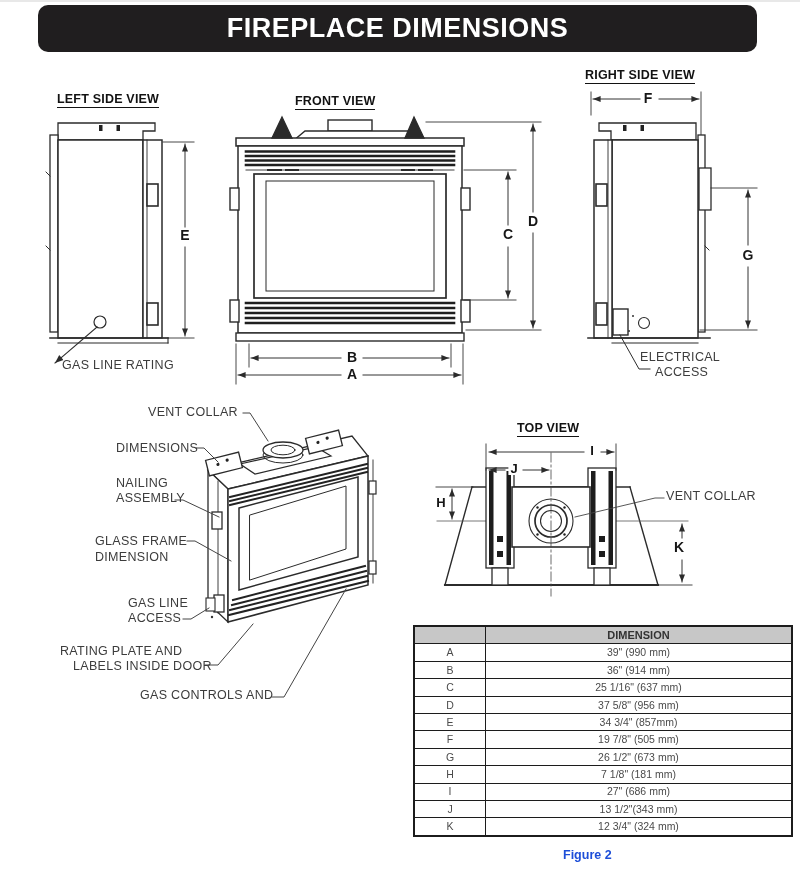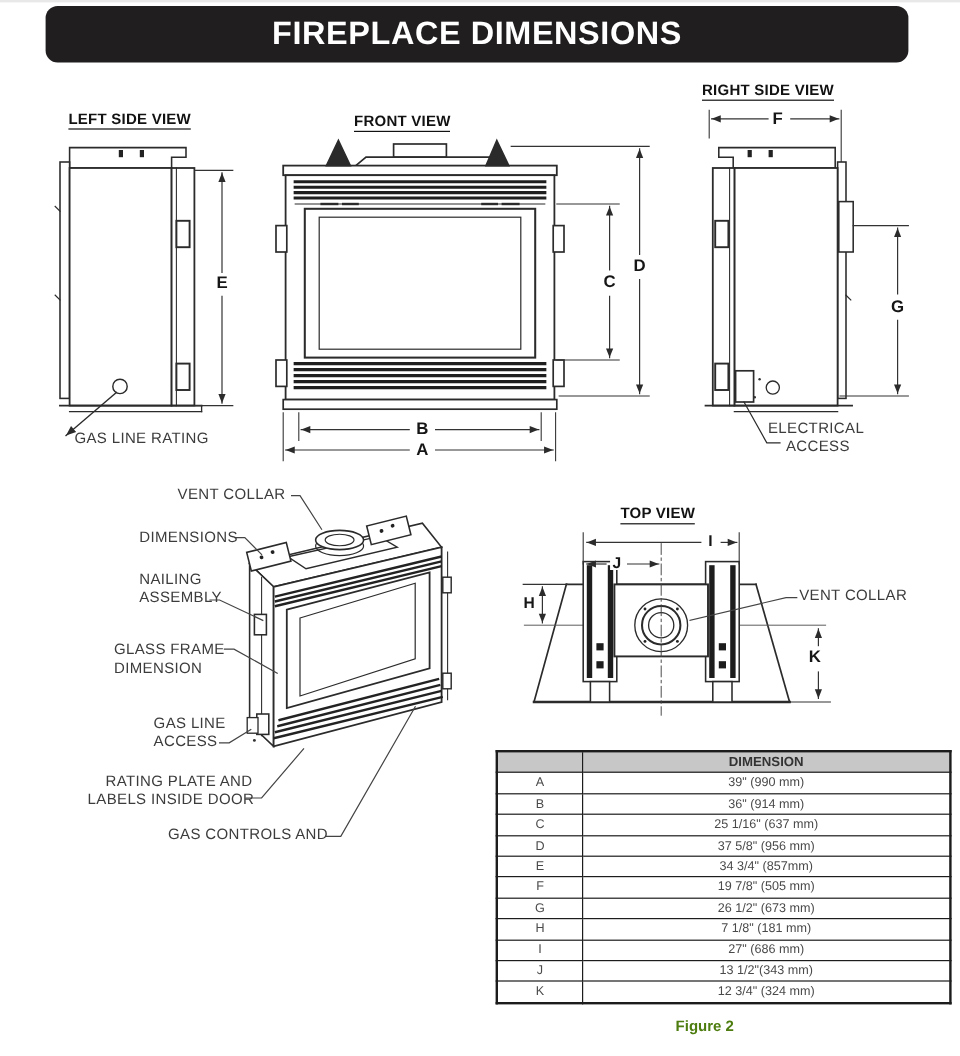--- a/index.html
+++ b/index.html
@@ -14,21 +14,21 @@
   .lbl{position:absolute;font-size:12.5px;color:#3c3c3c;white-space:nowrap;letter-spacing:.3px;line-height:1.15;}
   .dim{position:absolute;font-size:14px;font-weight:bold;color:#161616;background:#fff;
        padding:0 2px;transform:translate(-50%,0);white-space:nowrap;line-height:1;}
   svg.art{position:absolute;left:0;top:0;}
   .dimtable{position:absolute;left:413px;top:625px;width:380px;border-collapse:collapse;
             table-layout:fixed;border:2px solid #1c1c1c;}
   .dimtable th,.dimtable td{border:1.4px solid #1c1c1c;height:16.4px;padding:0;text-align:center;
             font-size:10.5px;color:#4a4a4a;line-height:1;}
   .dimtable th{background:#c7c7c7;font-size:11px;color:#333;font-weight:bold;}
   .kcol{width:70px;}
-  .figcap{position:absolute;left:563px;top:848px;font-weight:bold;font-size:12.5px;color:#4d7c0f;}
+  .figcap{position:absolute;left:563px;top:848px;font-weight:bold;font-size:12.5px;color:#1d4ed8;}
 </style>
 </head>
 <body>
 
 <div class="topsliver"></div>
 <div class="titlebar">FIREPLACE DIMENSIONS</div>
 
 <svg class="art" width="800" height="880" viewBox="0 0 800 880">
   <defs>
     <marker id="ar" viewBox="0 0 8 7" markerWidth="8.5" markerHeight="7" refX="7.6" refY="3.5" orient="auto-start-reverse">
@@ -281,21 +281,21 @@
 <span class="lbl" style="left:655px;top:365px">ACCESS</span>
 
 <span class="lbl" style="left:148px;top:405px">VENT COLLAR</span>
 <span class="lbl" style="left:116px;top:441px">DIMENSIONS</span>
 <span class="lbl" style="left:116px;top:476px">NAILING</span>
 <span class="lbl" style="left:116px;top:491px">ASSEMBLY</span>
 <span class="lbl" style="left:95px;top:534px">GLASS FRAME</span>
 <span class="lbl" style="left:95px;top:550px">DIMENSION</span>
 <span class="lbl" style="left:128px;top:596px">GAS LINE</span>
 <span class="lbl" style="left:128px;top:611px">ACCESS</span>
-<span class="lbl" style="left:88px;top:644px">RATING PLATE AND</span>
+<span class="lbl" style="left:60px;top:644px">RATING PLATE AND</span>
 <span class="lbl" style="left:73px;top:659px">LABELS INSIDE DOOR</span>
 <span class="lbl" style="left:140px;top:688px">GAS CONTROLS AND</span>
 <span class="lbl" style="left:666px;top:489px">VENT COLLAR</span>
 
 <table class="dimtable">
   <thead>
     <tr>
       <th class="kcol"></th>
       <th>DIMENSION</th>
     </tr>

